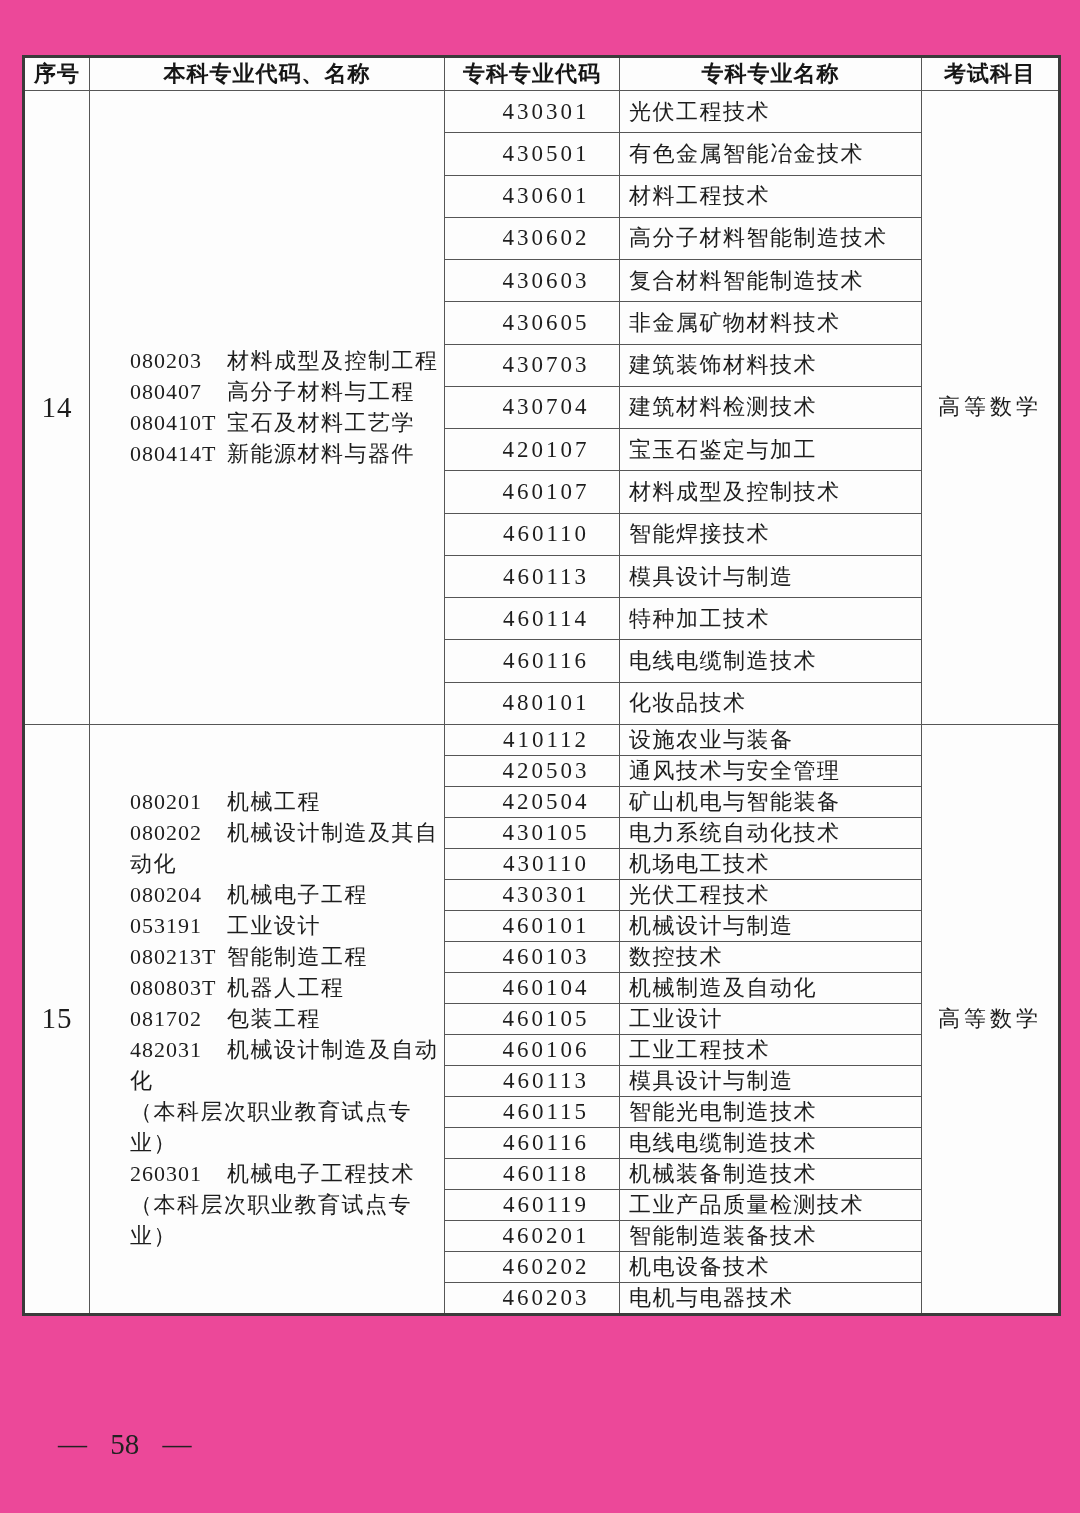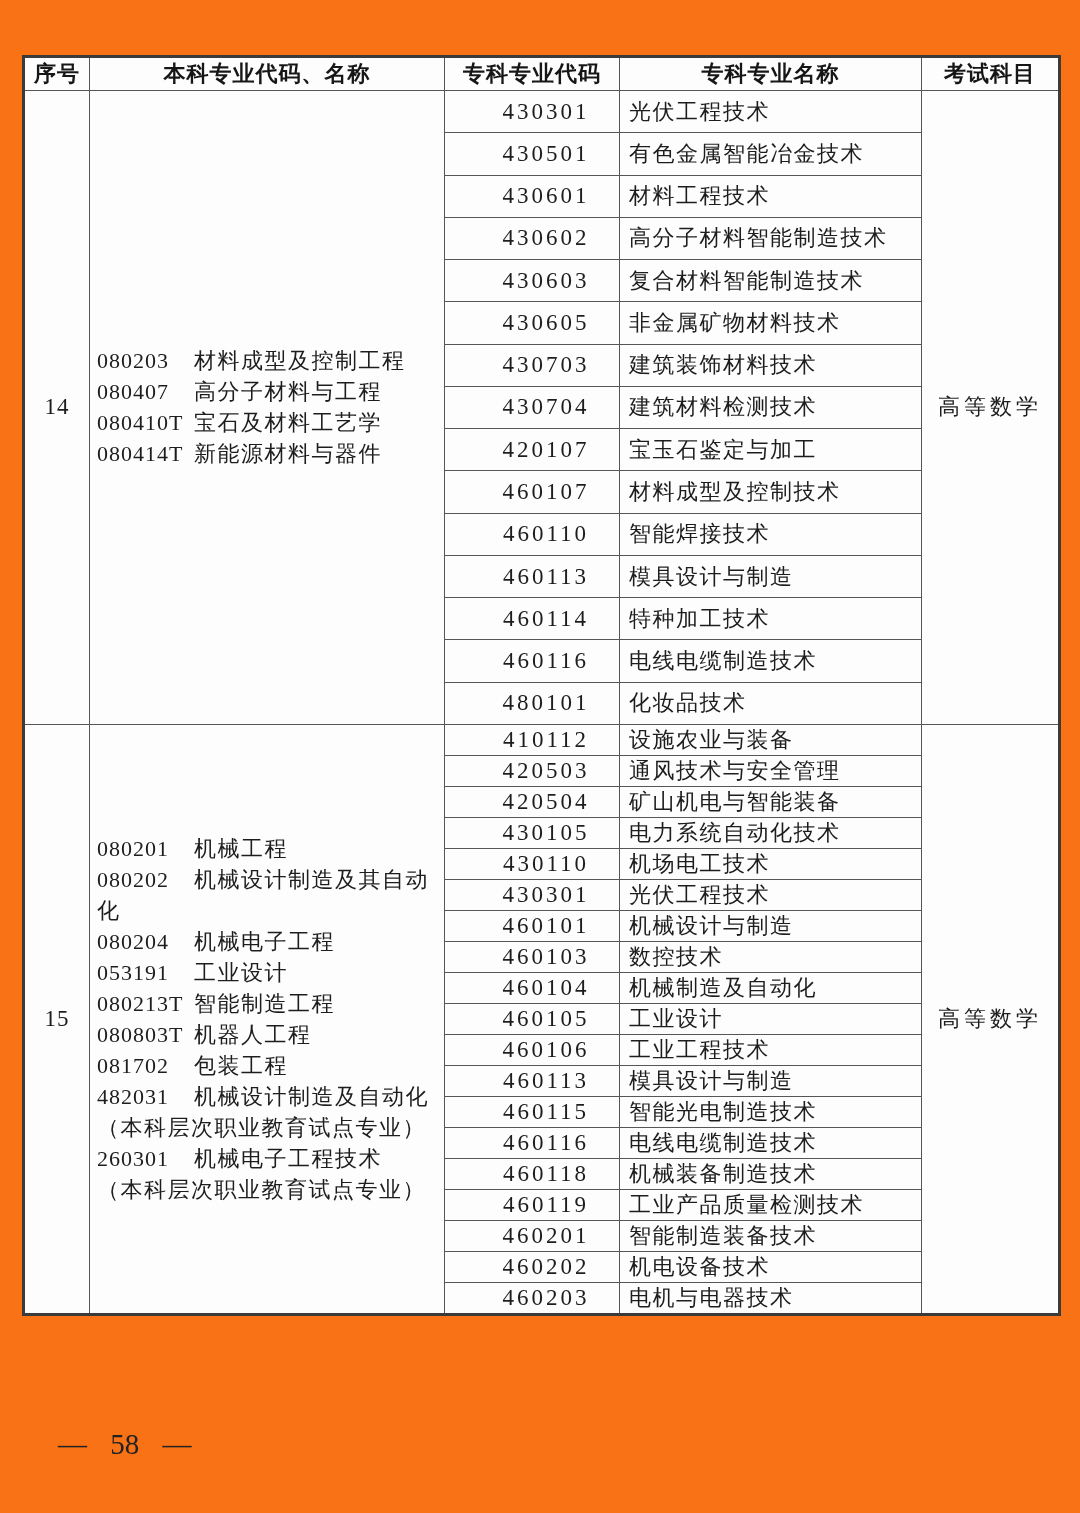--- a/index.html
+++ b/index.html
@@ -1,35 +1,35 @@
 <!DOCTYPE html>
 <html><head>
 <meta charset="utf-8">
 <style>
   * { margin:0; padding:0; box-sizing:border-box; }
   html,body { background:#ffffff; }
   .page {
-    position:relative; width:1080px; height:1513px; background:#f97316;
+    position:relative; width:1080px; height:1513px; background:#ec4899;
     font-family:"Liberation Serif","DejaVu Serif",serif; color:#1d1d1d; overflow:hidden;
   }
   table.major-table {
     position:absolute; left:22px; top:55px; width:1036px;
     border-collapse:collapse; table-layout:fixed;
     border:3px solid #3b3b3b;
   }
   th,td { border:1.6px solid #565656; background:#fdfdfd; }
   thead th {
     height:34px; font-family:"Liberation Sans","DejaVu Sans",sans-serif;
     font-weight:bold; font-size:22px; text-align:center; vertical-align:middle;
     letter-spacing:1px; color:#161616;
   }
   td { font-size:22px; vertical-align:middle; }
-  td.seq  { text-align:center; font-size:23px; letter-spacing:1px; }
+  td.seq  { text-align:center; font-size:29px; letter-spacing:1px; }
   td.ug   { padding:6px 4px 6px 7px; line-height:31px; }
-  .ug-line { text-align:left; }
+  .ug-line { text-align:left;margin-left:33px; }
   .ug-code { display:inline-block; min-width:97px; letter-spacing:1px; }
   .ug-name { letter-spacing:1.5px; }
   td.code { text-align:center; letter-spacing:3px; font-size:23px;padding-left:28px; }
   td.name { text-align:left; padding-left:9px; letter-spacing:1.5px;margin-top:48px; }
   td.exam { text-align:center; letter-spacing:4px; }
   tr.g14 > td.sub { height:42.27px; }
   tr.g15 > td.sub { height:28px; }
   .footer {
     position:absolute; left:58px; top:1428px;
     font-size:29px; word-spacing:16px; color:#222;

